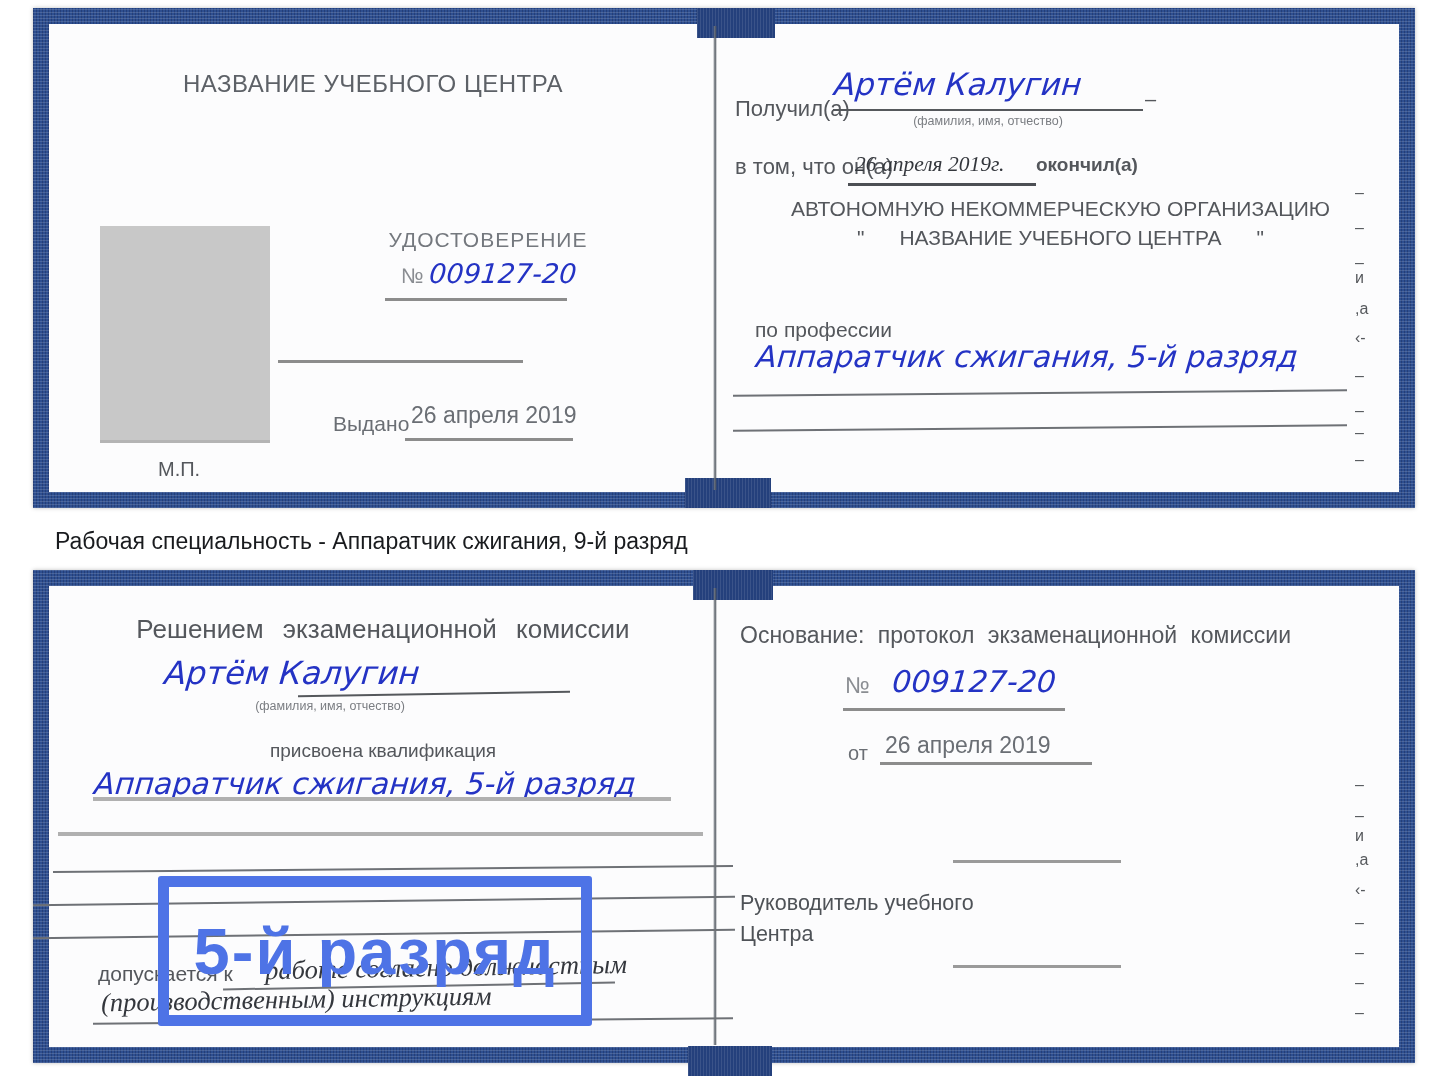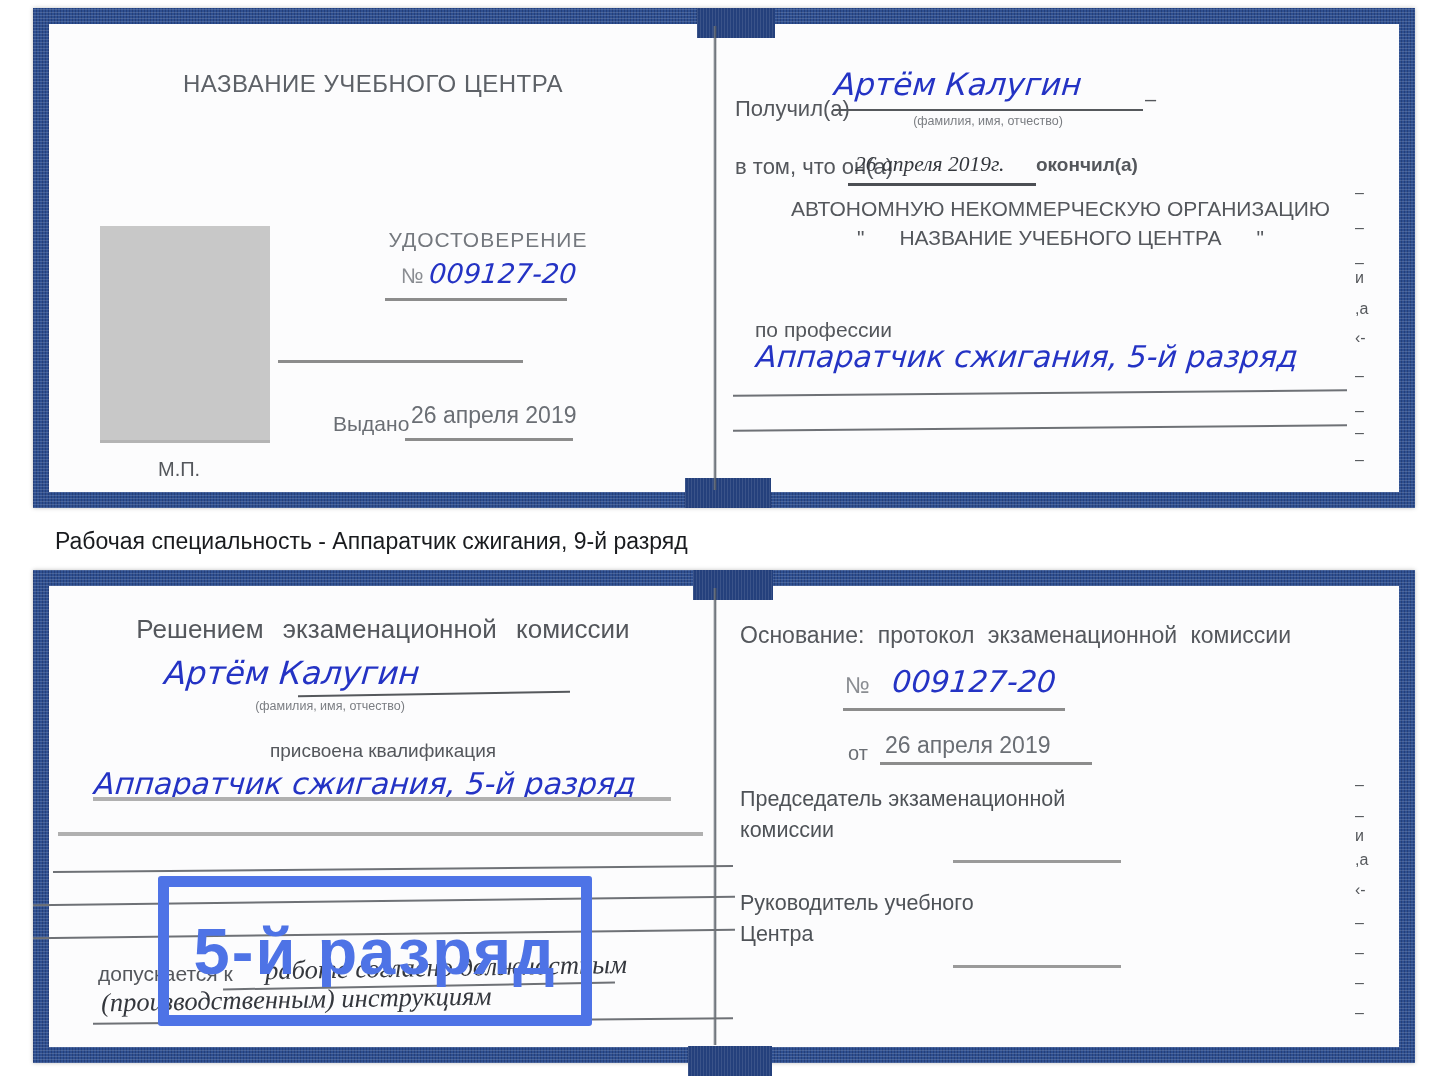--- a/index.html
+++ b/index.html
@@ -159,21 +159,20 @@
   <div class="abs print" style="left:707px;top:52px;font-size:23px;word-spacing:7px;">Основание: протокол экзаменационной комиссии</div>
 
   <div class="abs" style="left:812px;top:102px;font-size:23px;color:#8a8d92;">№</div>
   <div class="abs hand" style="left:858px;top:94px;font-size:30px;">009127-20</div>
   <div class="hline" style="left:810px;top:138px;width:222px;height:3px;"></div>
 
   <div class="abs" style="left:815px;top:172px;font-size:20px;color:#6a6e74;">от</div>
   <div class="abs" style="left:852px;top:162px;font-size:23px;color:#6a6e74;">26 апреля 2019</div>
   <div class="hline" style="left:847px;top:192px;width:212px;height:3px;"></div>
 
-  <div class="abs print" style="left:707px;top:214px;width:345px;font-size:21.5px;line-height:31px;color:#4e5257;">Председатель экзаменационной комиссии</div>
   <div class="hline" style="left:920px;top:290px;width:168px;height:2.5px;background:#9a9a9a;"></div>
 
   <div class="abs print" style="left:707px;top:318px;width:270px;font-size:21.5px;line-height:31px;color:#4e5257;">Руководитель учебного Центра</div>
   <div class="hline" style="left:920px;top:395px;width:168px;height:2.5px;background:#9a9a9a;"></div>
 
   <div></div>
 <span class="edge-mark" style="left: 1322px; top: 207px;">–</span>
     <span class="edge-mark" style="left: 1322px; top: 238px;">–</span>
     <span class="edge-mark" style="left: 1322px; top: 258px;">и</span>
     <span class="edge-mark" style="left: 1322px; top: 282px;">,а</span>

